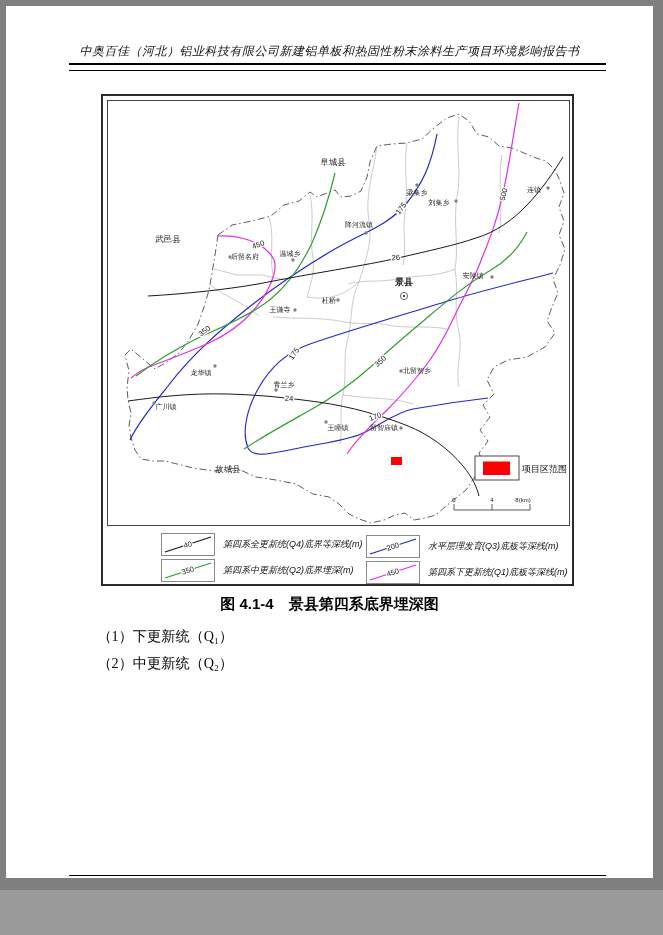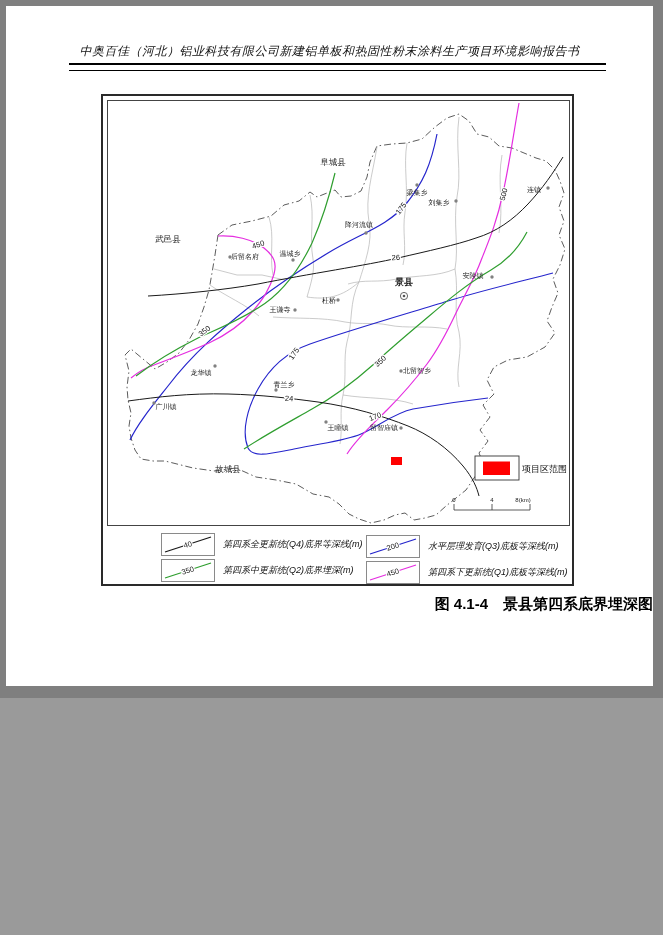--- a/index.html
+++ b/index.html
@@ -1,17 +1,17 @@
 <!DOCTYPE html>
 <html><head>
 <meta charset="utf-8">
 <style>
   html,body{margin:0;padding:0;background:#9a9a9a;}
   .page{
-    position:relative;width:663px;height:698px;box-sizing:border-box;
+    position:relative;width:663px;height:890px;box-sizing:border-box;
     background:#ffffff;border-style:solid;border-color:#7f7f7f;
     border-width:6px 10px 12px 6px;overflow:hidden;
     font-family:"Liberation Serif", serif;color:#000;
   }
   .header-title{
     position:absolute;left:40px;right:40px;top:37px;text-align:center;
     font-size:12px;letter-spacing:.5px;font-family:"Liberation Serif",serif;
     font-style:italic;color:#111;white-space:nowrap;
   }
   .header-rule{position:absolute;left:63px;width:537px;top:57px;height:5px;
@@ -31,21 +31,21 @@
   .scale-num{font-size:6px;fill:#222;text-anchor:middle;font-family:"Liberation Sans",sans-serif;}
   .proj-label{font-size:9px;fill:#111;font-family:"Liberation Sans",sans-serif;}
   
   .lg-item{position:absolute;display:flex;align-items:center;}
   .lg-rect{fill:#fff;stroke:#8a8a8a;stroke-width:1;}
   .lg-line{stroke-width:1.3;}
   .lg-num{font-size:7.5px;fill:#111;text-anchor:middle;font-family:"Liberation Sans",sans-serif;
     paint-order:stroke;stroke:#fff;stroke-width:2.2px;}
   .lg-label{font-size:9px;color:#111;font-family:"Liberation Sans",sans-serif;white-space:nowrap;margin-left:8px;font-style:italic;}
   .caption{
-    position:absolute;left:0;right:0;top:589px;text-align:right;
+    position:absolute;left:0;right:0;top:589px;text-align:center;
     font-family:"Liberation Sans",sans-serif;font-weight:bold;font-size:15px;color:#000;
   }
   .body-text{position:absolute;left:63px;top:617px;width:537px;
     font-size:14.2px;line-height:27px;text-align:justify;}
   .body-text p{margin:0;text-indent:2em;}
   .footer-rule{position:absolute;left:63px;width:537px;top:869px;border-top:1.2px solid #000;}
   .footer-company{position:absolute;left:63px;top:874px;font-size:12.5px;font-style:italic;color:#111;}
   .footer-page{position:absolute;right:63px;top:871px;font-size:13px;color:#ec4899;}
 </style>
 </head>
@@ -189,19 +189,21 @@
         <line class="lg-line" x1="4" y1="19" x2="50" y2="4" stroke="#e52ee0"></line>
         <text class="lg-num" x="27" y="14" transform="rotate(-17 27 12)">450</text>
       </svg>
       <span class="lg-label">第四系下更新统(Q1)底板等深线(m)</span>
     </div>
   </div>
 
   <div class="caption">图 4.1-4　景县第四系底界埋深图</div>
 
   <div class="body-text">
+    <p>（1）下更新统（Q₁）</p>
+    <p>（2）中更新统（Q₂）</p>
   </div>
 
   <div class="footer-rule"></div>
   <div class="footer-company">河北安亿环境科技有限公司</div>
   <div class="footer-page">91</div>
 
 </div>
 
 </body></html>

